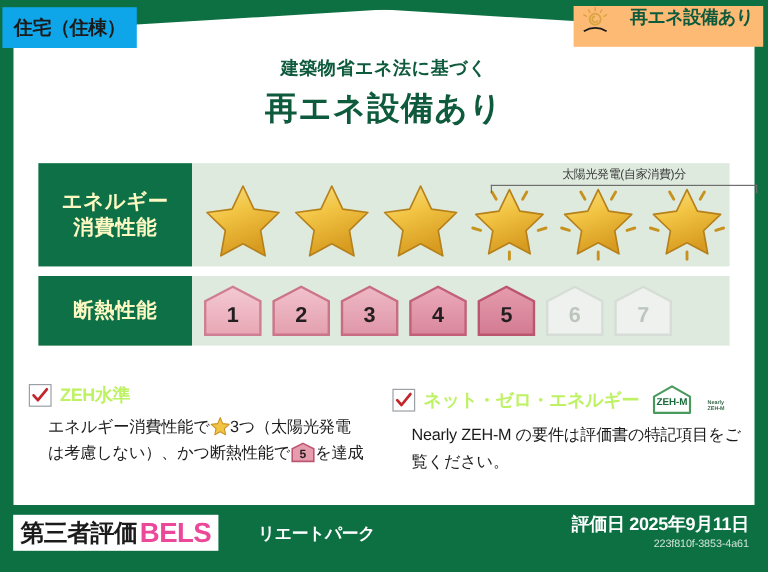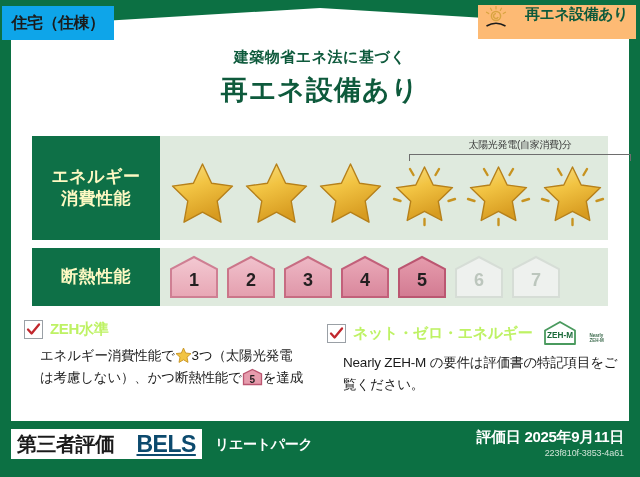--- a/index.html
+++ b/index.html
@@ -104,21 +104,21 @@
     text-align: center;
   }
   .row-body {
     flex: 1 1 auto;
     position: relative;
     display: flex;
     align-items: center;
   }
 
   
-  #energy-row .row-body { height: 104px; padding-left: 6px; }
+  #energy-row .row-body { height: 86px; padding-left: 6px; }
   #energy-row .row-label { padding: 4px 0; }
   #stars {
     display: flex;
     align-items: center;
     gap: 1px;
     margin-top: 10px;
   }
   .star-wrap { position: relative; width: 73px; height: 68px; }
   .star-wrap svg { display: block; width: 73px; height: 68px; }
 
@@ -216,30 +216,29 @@
     height: 54px;
     z-index: 5;
   }
   #bels-badge {
     position: absolute;
     left: 11px; top: 6px;
     height: 30px;
     background: #ffffff;
     display: flex; align-items: center;
     padding: 0 6px;
-    gap: 22px;
+    gap: 2px;
   }
   #bels-jp {
     font-size: 20px; font-weight: bold; color: #1b1b1b;
     letter-spacing: -0.5px;
   }
   #bels-en {
-    font-size: 23px; font-weight: bold; color: #0c4a6e;
+    font-size: 23px; font-weight: bold; color: #ec4899;
     letter-spacing: -0.5px;
-    text-decoration: underline;
   }
   #builder {
     position: absolute;
     left: 215px; top: 13px;
     font-size: 14px; color: #ffffff;
     letter-spacing: -0.3px;
     font-weight: bold;
   }
   #eval-date {
     position: absolute;

